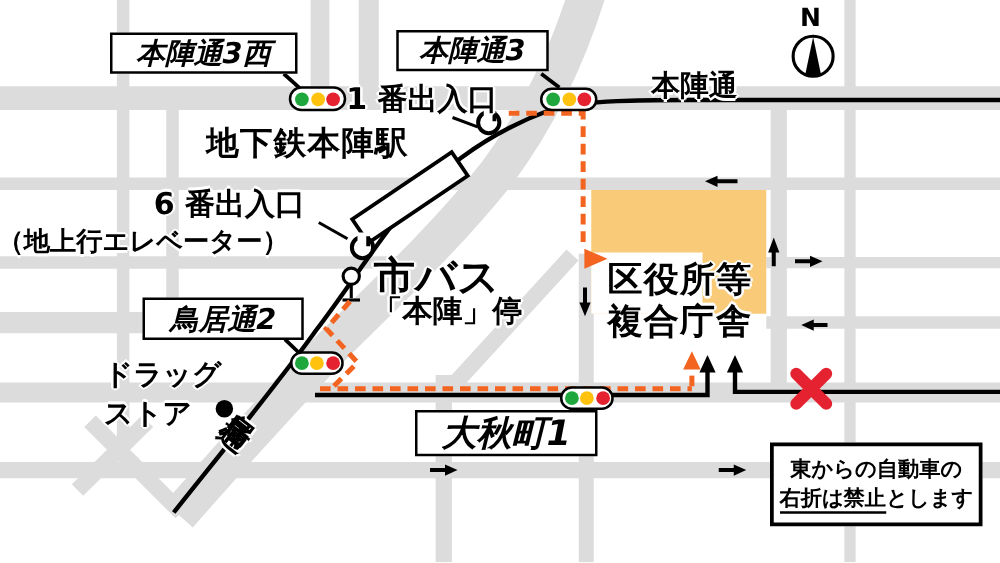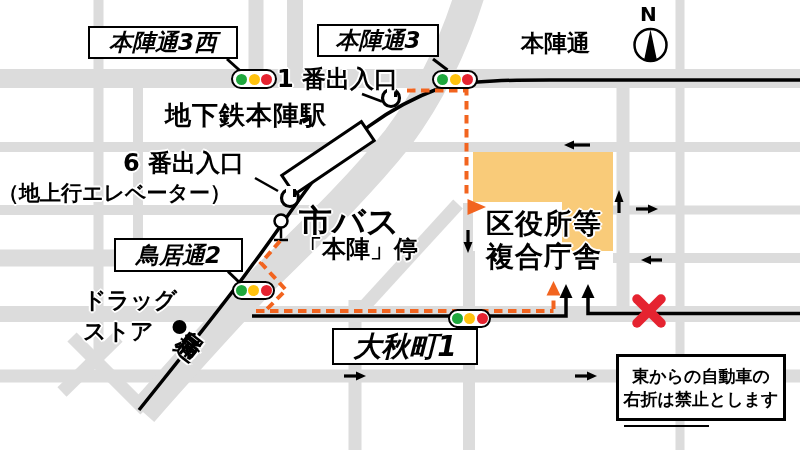--- a/index.html
+++ b/index.html
@@ -19,21 +19,21 @@
       box-sizing:border-box;display:flex;align-items:center;justify-content:center;gap:1.5px;}
   .tl .dot{width:11px;height:11px;border-radius:50%;}
   .dot-g{background:var(--sig-green);} .dot-y{background:var(--sig-yellow);} .dot-r{background:var(--sig-red);}
   #torii-label{position:absolute;left:192px;top:318px;font-weight:bold;font-size:24px;
       letter-spacing:3px;writing-mode:vertical-rl;transform:rotate(38deg);transform-origin:50% 50%;
       text-shadow:-2px 0 0 #fff,2px 0 0 #fff,0 -2px 0 #fff,0 2px 0 #fff;}
   #building-label{line-height:33px;letter-spacing:1px;}
   #notice{position:absolute;left:616px;top:334px;width:170px;height:67px;background:#fff;
       border:3px solid #000;box-sizing:border-box;text-align:center;font-weight:bold;
       font-size:17px;line-height:23px;padding-top:8px;margin-top:20px;}
-  #notice .ul{border-bottom:2.5px solid #000;padding-bottom:16px;}
+  #notice .ul{border-bottom:2.5px solid #000;padding-bottom:0px;}
 </style>
 </head>
 <body>
 
 <div id="map">
 
   <svg id="base" width="800" height="450" viewBox="0 0 800 450">
 
     <g stroke="var(--road)" fill="none">
       <line x1="0" y1="78.5" x2="800" y2="78.5" stroke-width="19"></line>
@@ -158,21 +158,21 @@
   <div class="callout" style="left:317px;top:24px;width:122px;height:33px;font-size:23px;">
     <span>本陣通3</span>
   </div>
   <div class="callout" style="left:114px;top:238px;width:129px;height:34px;font-size:23px;">
     <span>鳥居通2</span>
   </div>
   <div class="callout" style="left:332px;top:328px;width:146px;height:37px;font-size:28px;">
     <span>大秋町1</span>
   </div>
 
-  <div class="lbl" style="left:521px;top:30px;font-size:23px;text-align:center;">本陣通</div>
+  <div class="lbl" style="left:521px;top:56px;font-size:23px;text-align:center;">本陣通</div>
   <div class="lbl" style="left:277px;top:66px;font-size:24px;">1 番出入口</div>
   <div class="lbl" style="left:165px;top:101px;font-size:26px;letter-spacing:1px;">地下鉄本陣駅</div>
   <div class="lbl" style="left:123px;top:150px;font-size:24px;">6 番出入口</div>
   <div class="lbl" style="left:-2px;top:181px;font-size:21px;">（地上行エレベーター）</div>
   <div class="lbl" style="left:299px;top:203px;font-size:33px;">市バス</div>
   <div class="lbl" style="left:298px;top:236px;font-size:24px;">「本陣」停</div>
   <div class="lbl" style="left:83px;top:287px;font-size:23px;">ドラッグ</div>
   <div class="lbl" style="left:83px;top:318px;font-size:23px;">ストア</div>
   <div id="torii-label">鳥居通</div>
   <div class="lbl" id="building-label" style="left:486px;top:207px;font-size:28px;">

